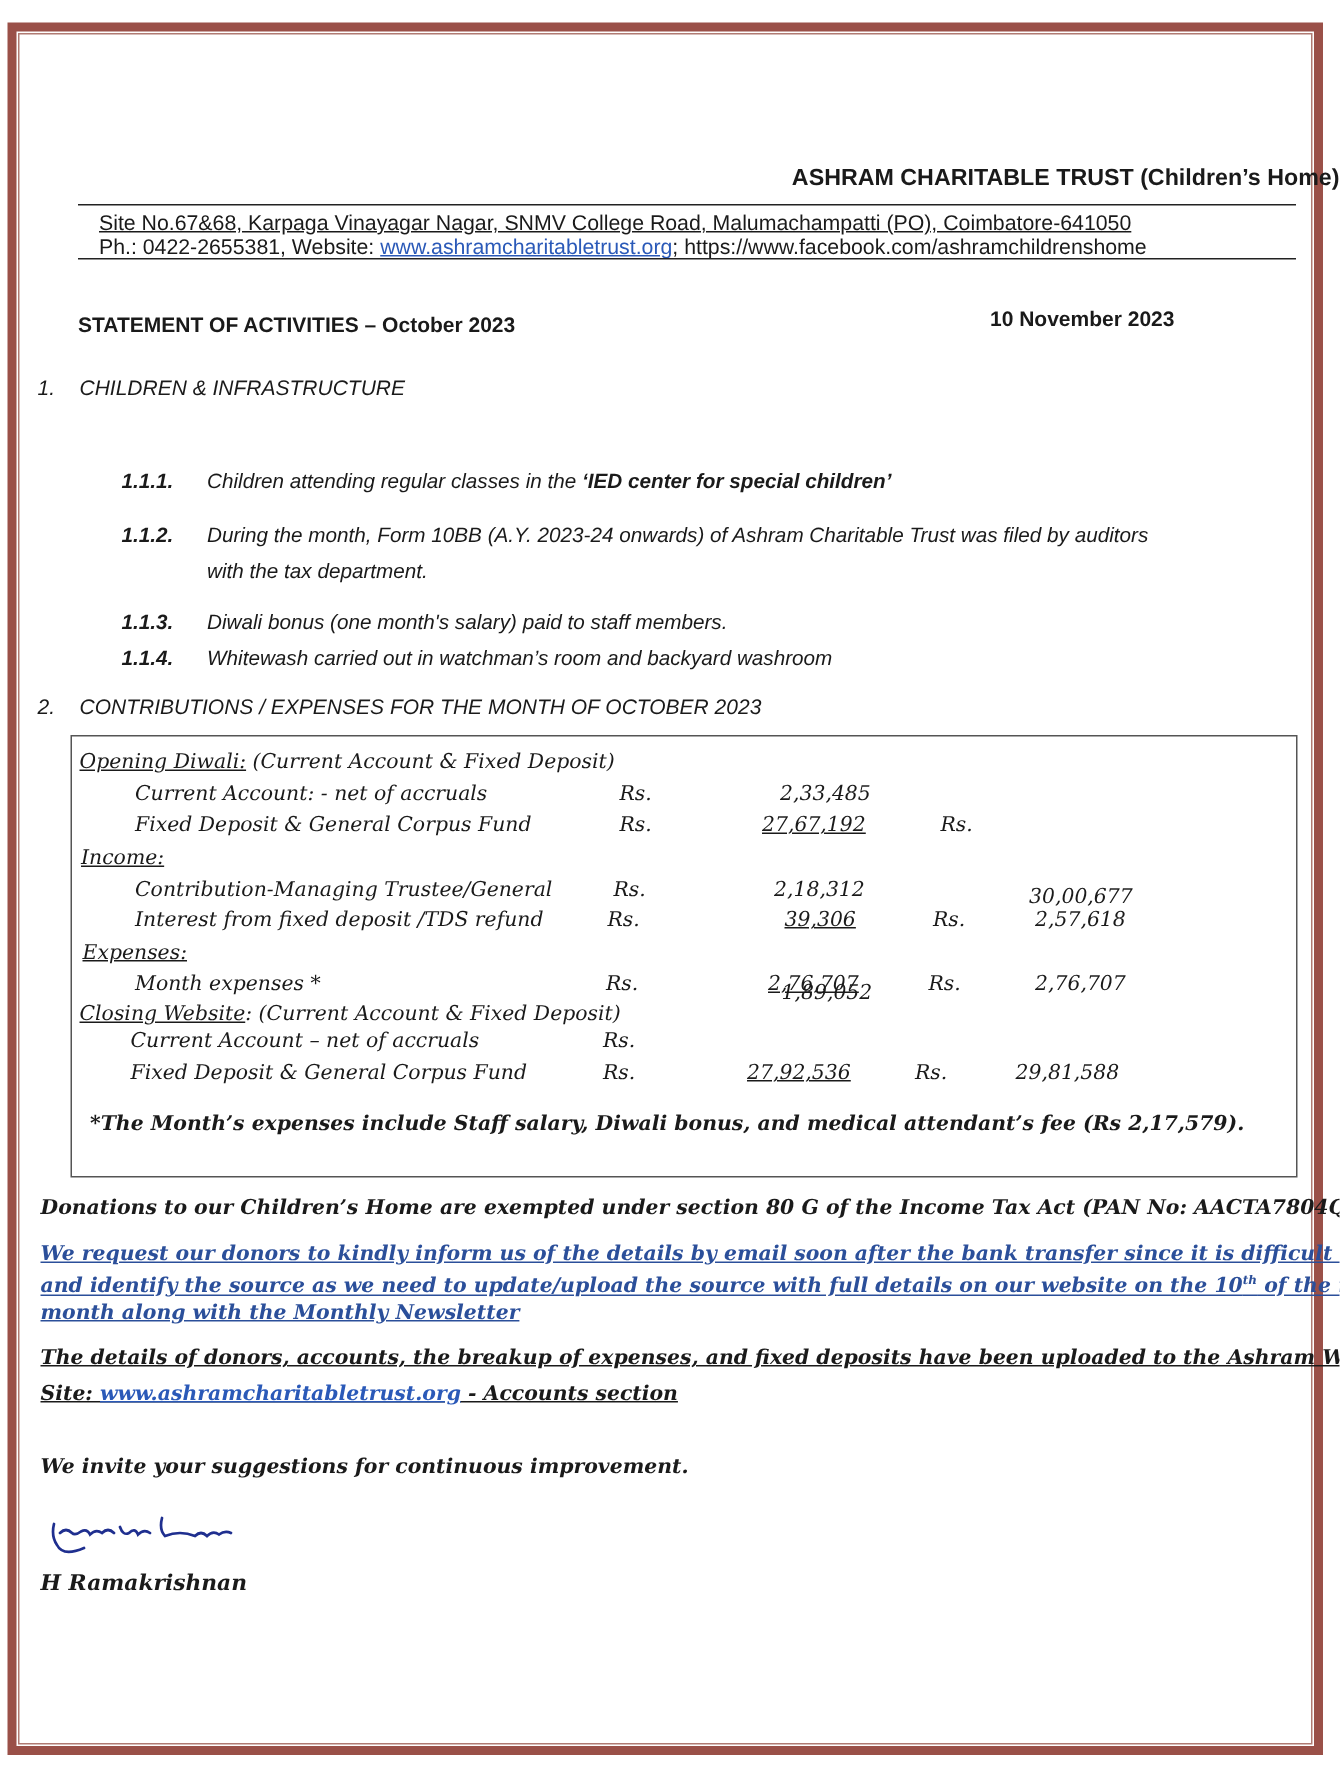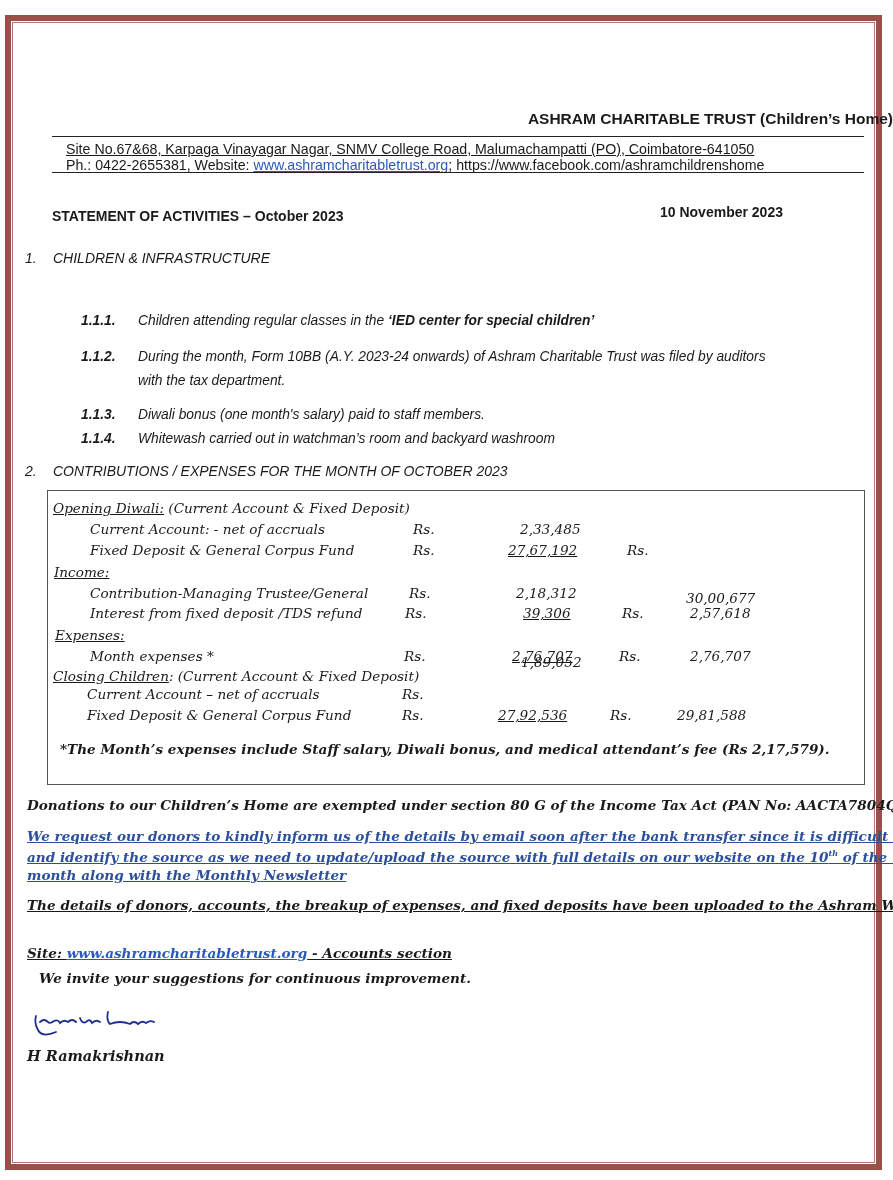--- a/index.html
+++ b/index.html
@@ -129,41 +129,41 @@
 <div class="abs fin serif" style="left:690px; top:605px;">2,57,618</div>
 
 <div class="abs fin serif u" style="left:55px; top:627px;">Expenses:</div>
 
 <div class="abs fin serif" style="left:90px; top:648px;">Month expenses *</div>
 <div class="abs fin serif" style="left:404px; top:648px;">Rs.</div>
 <div class="abs fin serif u" style="left:512px; top:648px;">2,76,707</div>
 <div class="abs fin serif" style="left:619px; top:648px;">Rs.</div>
 <div class="abs fin serif" style="left:690px; top:648px;">2,76,707</div>
 
-<div class="abs fin serif" style="left:53px; top:668px;"><span class="u">Closing Children</span><span>: (Current Account &amp; Fixed Deposit)</span></div>
+<div class="abs fin serif" style="left:53px; top:668px;"><span class="u">Closing Website</span><span>: (Current Account &amp; Fixed Deposit)</span></div>
 
 <div class="abs fin serif" style="left:87px; top:686px;">Current Account – net of accruals</div>
 <div class="abs fin serif" style="left:402px; top:686px;">Rs.</div>
 <div class="abs fin serif" style="left:509px; top:654px;margin-left:12px;">1,89,052</div>
 
 <div class="abs fin serif" style="left:87px; top:707px;">Fixed Deposit &amp; General Corpus Fund</div>
 <div class="abs fin serif" style="left:402px; top:707px;">Rs.</div>
 <div class="abs fin serif u" style="left:498px; top:707px;">27,92,536</div>
 <div class="abs fin serif" style="left:610px; top:707px;">Rs.</div>
 <div class="abs fin serif" style="left:677px; top:707px;">29,81,588</div>
 
 <div class="abs footnote serif">*The Month’s expenses include Staff salary, Diwali bonus, and medical attendant’s fee (Rs 2,17,579).</div>
 
 <div class="abs bold-it serif" style="left:27px; top:797px;">Donations to our Children’s Home are exempted under section 80 G of the Income Tax Act (PAN No: AACTA7804Q)</div>
 
 <div class="abs bold-it serif blue-p" style="left:27px; top:828px;">We request our donors to kindly  inform us of the details by email soon after the bank transfer since it is difficult to match</div>
 <div class="abs bold-it serif blue-p" style="left:27px; top:848px;"><span>and identify the source as we need to update/upload the source with full details on our website on  the 10</span><sup style="font-size:8px;">th</sup><span> of the respective</span></div>
 <div class="abs bold-it serif blue-p" style="left:27px; top:867px;">month along with the Monthly  Newsletter </div>
 
 <div class="abs bold-it serif dark-u" style="left:27px; top:897px;">The details of donors, accounts, the breakup of expenses, and fixed deposits have been uploaded to the Ashram Web</div>
-<div class="abs bold-it serif dark-u" style="left:27px; top:921px;margin-top:24px;"><span>Site: </span><a class="link">www.ashramcharitabletrust.org</a><span> - Accounts section</span></div>
+<div class="abs bold-it serif dark-u" style="left:27px; top:921px;"><span>Site: </span><a class="link">www.ashramcharitabletrust.org</a><span> - Accounts section</span></div>
 
-<div class="abs bold-it serif" style="left:27px; top:970px;margin-left:12px;">We invite your suggestions for continuous improvement.</div>
+<div class="abs bold-it serif" style="left:27px; top:970px;">We invite your suggestions for continuous improvement.</div>
 
 <svg class="sig" width="150" height="35" viewBox="0 0 150 35">
   <path d="M6 6 Q4 14 8 20 Q12 28 26 22 M10 12 Q14 8 18 12 Q20 14 24 11 Q28 9 30 13 Q34 9 38 12 Q42 8 46 12 M50 8 Q52 14 56 12 Q60 8 62 13 Q66 9 70 12 M78 2 Q76 10 80 14 Q90 10 100 14 Q104 10 108 14 Q112 10 116 13 Q120 10 124 12" fill="none" stroke="#1f2f8f" stroke-width="1.8" stroke-linecap="round"></path>
 </svg>
 <div class="abs bold-it serif" style="left:27px; top:1047px; font-size:14.5px;">H Ramakrishnan</div>
 
 </body></html>

